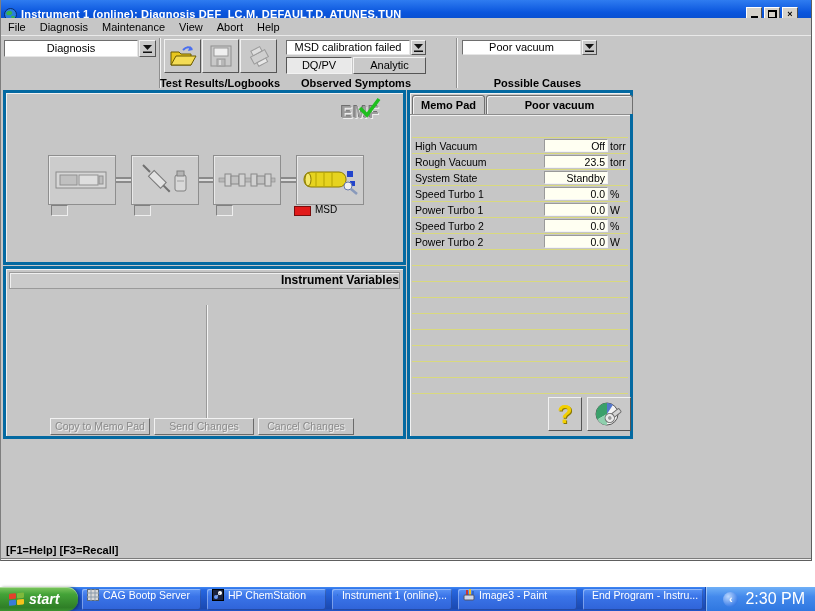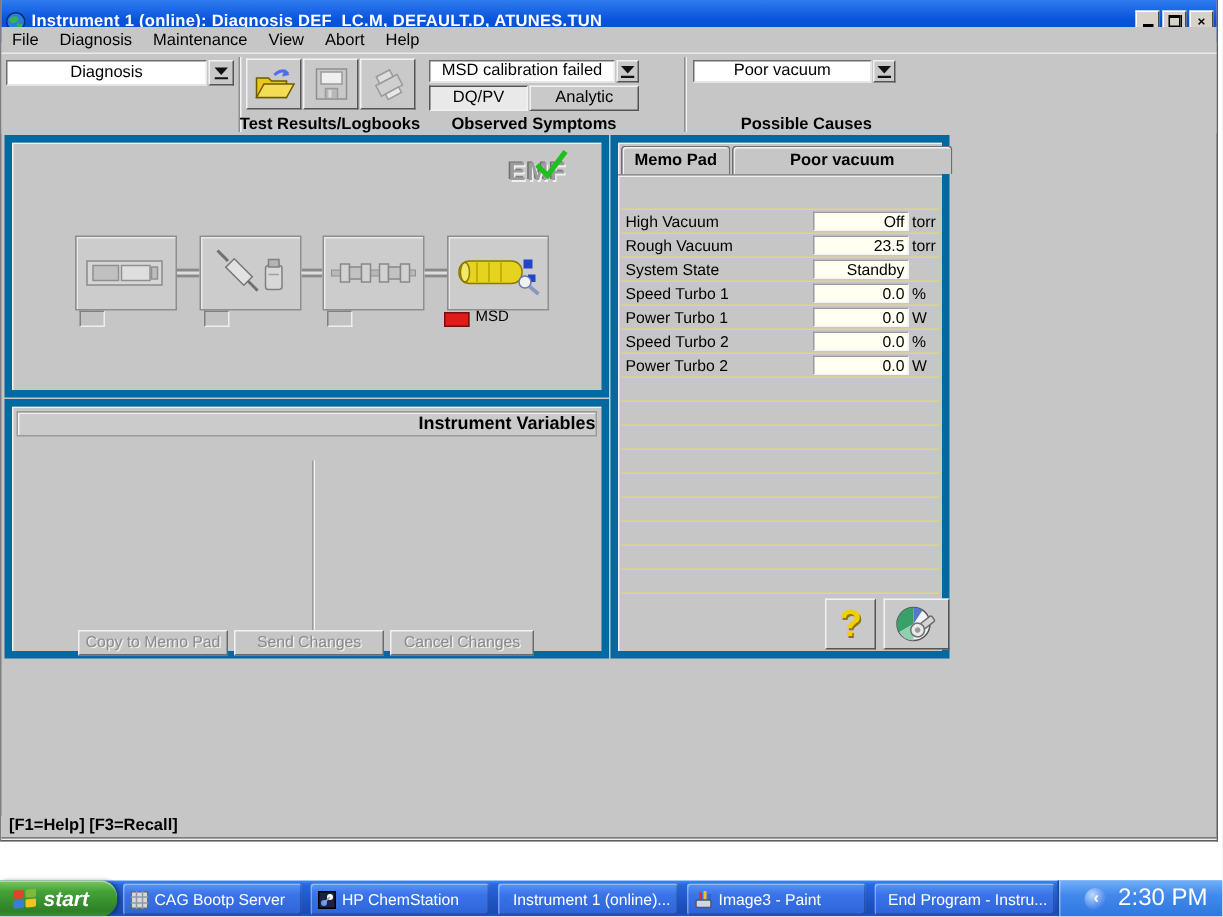--- a/index.html
+++ b/index.html
@@ -6,21 +6,21 @@
   html,body { background:#fff; }
   body { font-family:"Liberation Sans", sans-serif; font-size:11px; color:#000; }
   #screen { position:relative; width:815px; height:611px; background:#fff; overflow:hidden; }
 
   
   #app { position:absolute; left:0; top:0; width:812px; height:561px; background:#c6c6c6;
          border-left:1px solid #7e7e7e; border-right:1px solid #5e5e5e; border-bottom:1px solid #5e5e5e; }
 
   #titlebar { position:absolute; left:0; top:0; right:0; height:28px;
       background:linear-gradient(180deg,#2f7cf0 0%,#0a55dd 45%,#0747bd 100%);
-      display:flex; align-items:center; padding:0 2px 0 3px; color:#fff; font-weight:bold; }
+      display:flex; align-items:center; padding:0 13px 0 3px; color:#fff; font-weight:bold; }
   #titlebar .ticon { width:13px; height:13px; margin-right:4px; flex:0 0 auto; }
   #title-text { white-space:nowrap; overflow:hidden; font-size:11px; letter-spacing:.2px; }
   .win-btns { margin-left:auto; display:flex; gap:2px; }
   .win-btn { width:16px; height:14px; background:#d6d2ca; border:1px solid; border-color:#fff #4e4e4e #4e4e4e #fff;
       display:flex; align-items:center; justify-content:center; font-size:9px; font-weight:bold; line-height:1; color:#000; }
   .glyph-min { width:7px; height:2px; background:#000; margin-top:6px; }
   .glyph-restore { position:relative; width:9px; height:8px; }
   .glyph-restore::before { content:""; position:absolute; right:0; top:0; width:6px; height:5px; border:1px solid #000; border-top:2px solid #000; background:#d6d2ca; }
   .glyph-restore::after  { content:""; position:absolute; left:0; bottom:0; width:6px; height:5px; border:1px solid #000; border-top:2px solid #000; background:#d6d2ca; }
 
@@ -33,21 +33,21 @@
   .combo { position:absolute; display:flex; height:17px; }
   .combo-field { flex:1; background:#fff; border:1px solid; border-color:#6e6e6e #e6e6e6 #e6e6e6 #6e6e6e; text-align:center; line-height:15px; font-size:11px; overflow:hidden; white-space:nowrap; }
   .combo-btn { width:17px; height:17px; margin-left:1px; display:flex; align-items:center; justify-content:center; background:#c9c9c9; border:1px solid; border-color:#f2f2f2 #555 #555 #f2f2f2; }
   .tool-btn { position:absolute; top:3px; width:37px; height:34px; background:#c9c9c9; border:1px solid; border-color:#f2f2f2 #555 #555 #f2f2f2; display:flex; align-items:center; justify-content:center; }
   .tool-label { position:absolute; top:41px; font-weight:bold; font-size:11px; text-align:center; }
   .toggle-btn { position:absolute; top:21px; height:17px; font-size:11px; text-align:center; line-height:15px; }
   .toggle-on  { background:#e9e9e9; border:1px solid; border-color:#555 #f2f2f2 #f2f2f2 #555; }
   .toggle-off { background:#c9c9c9; border:1px solid; border-color:#f2f2f2 #555 #555 #f2f2f2; }
 
   
-  .panel { position:absolute; background:#c6c6c6; border:5px solid #0369a1; box-shadow:inset 1px 1px 0 rgba(255,255,255,.75); }
+  .panel { position:absolute; background:#c6c6c6; border:3px solid #0369a1; box-shadow:inset 1px 1px 0 rgba(255,255,255,.75); }
   #diagram-panel { left:2px; top:90px; width:403px; height:175px; }
   #vars-panel    { left:2px; top:266px; width:403px; height:173px; }
   #right-panel   { left:406px; top:90px; width:226px; height:349px; }
 
   
   .module { position:absolute; top:62px; width:68px; height:50px; background:#cccccc; border:1px solid #8e8e8e; box-shadow:inset 1px 1px 0 #e9e9e9; display:flex; align-items:center; justify-content:center; }
   .connector { position:absolute; top:84px; height:6px; border-top:2px solid #8a8a8a; border-bottom:2px solid #8a8a8a; background:#dedede; }
   .ind-box { position:absolute; top:112px; width:17px; height:11px; background:#c2c2c2; border:1px solid; border-color:#808080 #eee #eee #808080; }
   .ind-red { position:absolute; top:113px; width:17px; height:10px; background:#e11a1a; border:1px solid #7a0d0d; }
   #msd-label { position:absolute; left:309px; top:111px; font-size:10px; }
@@ -79,21 +79,21 @@
   
   #taskbar { position:absolute; left:0; top:587px; width:815px; height:24px;
       background:linear-gradient(180deg,#418af5 0%,#2767e0 12%,#1f55c6 55%,#1b4ab2 90%,#2256ca 100%); display:flex; align-items:center; }
   #start-btn { width:78px; height:24px; border-radius:0 11px 11px 0;
       background:linear-gradient(180deg,#7ec75f 0%,#44a338 30%,#2f7f27 85%,#3b9331 100%);
       box-shadow:inset 0 1px 0 rgba(255,255,255,.4), 2px 0 3px rgba(0,0,0,.35);
       color:#fff; font-weight:bold; font-style:italic; font-size:14px; display:flex; align-items:center; gap:4px; padding-left:8px; }
   .task-btn { position:absolute; top:2px; height:21px; border-radius:2px;
       background:linear-gradient(180deg,#5a94f6 0%,#3a74e8 35%,#2f63d8 100%);
       box-shadow:inset 1px 1px 0 rgba(255,255,255,.35), inset -1px -1px 0 rgba(0,0,20,.25);
-      color:#fff; font-size:10.5px; display:flex; align-items:center; gap:4px; padding:0 5px; overflow:hidden; white-space:nowrap; }
+      color:#fff; font-size:10.5px; display:flex; align-items:flex-start; gap:4px; padding:0 5px; overflow:hidden; white-space:nowrap; }
   #tray { position:absolute; right:0; top:0; width:110px; height:24px;
       background:linear-gradient(180deg,#6fb0f7 0%,#4389ec 40%,#2f77e0 100%);
       border-left:1px solid #1c48a8; box-shadow:inset 1px 0 0 rgba(255,255,255,.4);
       display:flex; align-items:center; justify-content:flex-end; gap:7px; padding-right:10px; color:#fff; }
   #tray-chevron { width:15px; height:15px; border-radius:50%; background:radial-gradient(circle at 35% 30%,#bcd8ff,#3d7fe8 70%,#2a5fc4);
       color:#fff; font-weight:bold; font-size:11px; line-height:14px; text-align:center; }
   #clock { font-size:16px; }
 </style>
 </head>
 <body>

